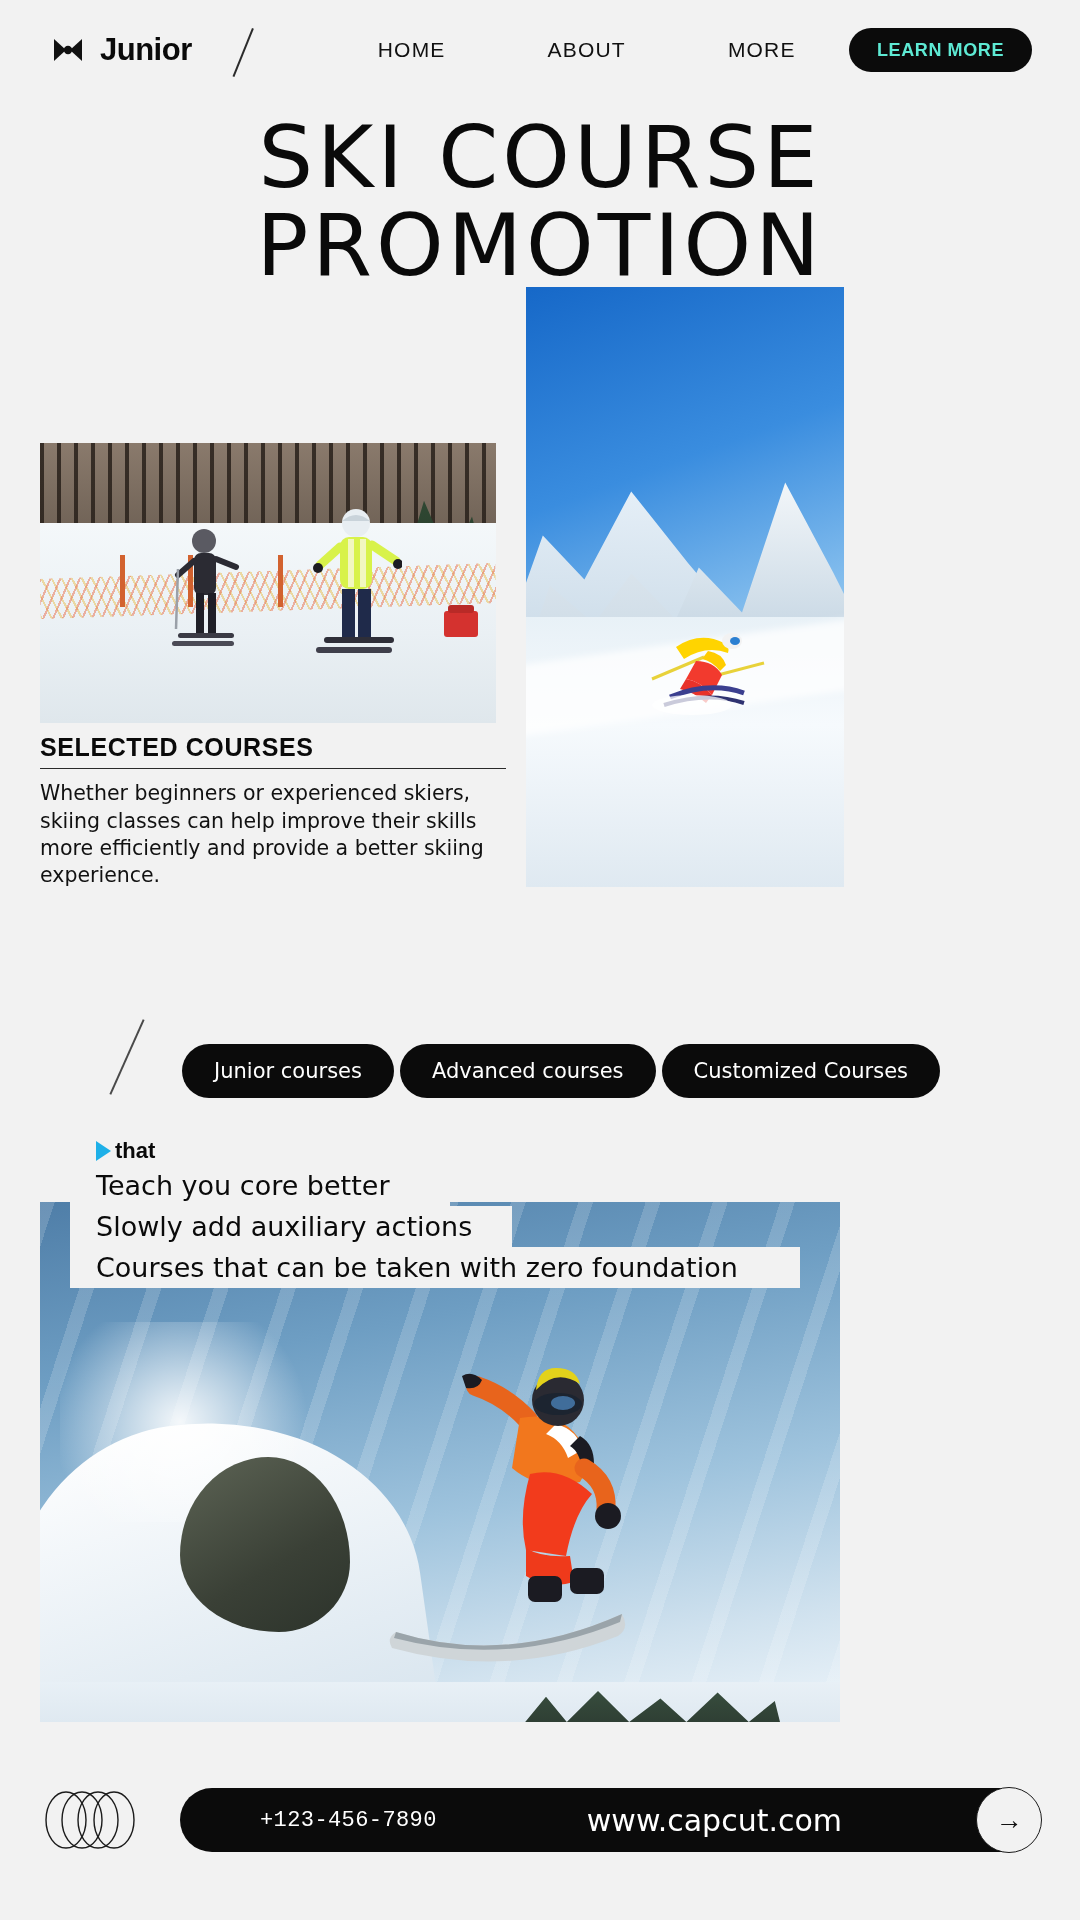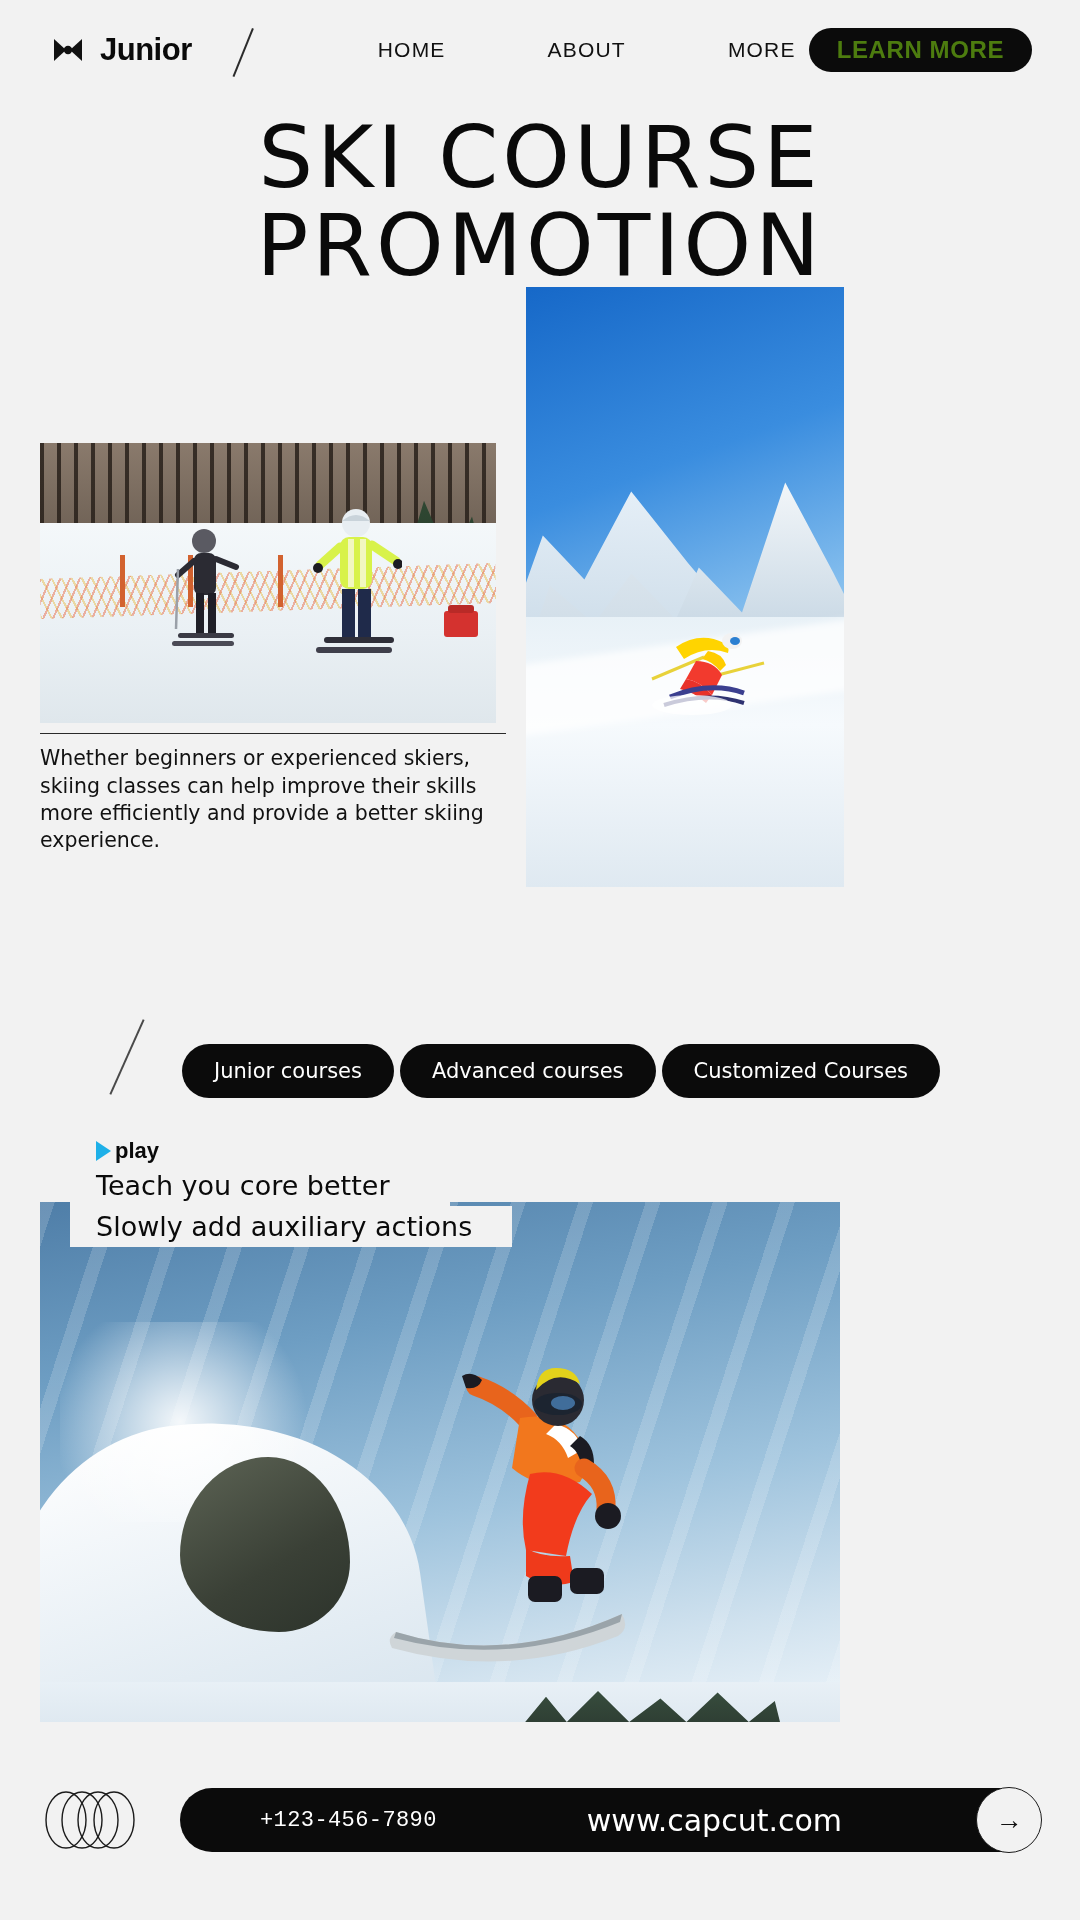--- a/index.html
+++ b/index.html
@@ -59,26 +59,26 @@
   .nav-item {
     font-size: 21px;
     letter-spacing: 1.2px;
     color: #111;
     cursor: pointer;
     margin-left: 46px;
   }
   .learn-more {
     margin-left: auto;
     background: #0b0b0b;
-    color: #4d7c0f;
+    color: #5eead4;
     border: none;
     border-radius: 40px;
     height: 44px;
     padding: 0 28px;
-    font-size: 24px;
+    font-size: 18px;
     font-weight: bold;
     letter-spacing: 0.6px;
     font-family: "Liberation Sans", sans-serif;
     cursor: pointer;
   }
 
   
   .title {
     margin: 14px 0 0 0;
     text-align: center;
@@ -481,20 +481,21 @@
       <circle cx="6" cy="63" r="5" fill="#1c1c22"></circle>
       <circle cx="86" cy="59" r="5" fill="#1c1c22"></circle>
       <rect x="30" y="84" width="13" height="48" fill="#1f2a4a"></rect>
       <rect x="46" y="84" width="13" height="48" fill="#1f2a4a"></rect>
       <rect x="12" y="132" width="70" height="6" rx="3" fill="#2e2e38"></rect>
       <rect x="4" y="142" width="76" height="6" rx="3" fill="#3f3f4b"></rect>
     </svg>
   </div>
 
   <div class="sc">
+    <div class="sc-title">SELECTED COURSES</div>
     <div class="sc-rule"></div>
     <div class="sc-body">Whether beginners or experienced skiers, skiing classes can help improve their skills more efficiently and provide a better skiing experience.</div>
   </div>
 </div>
 
 <div class="pill-row">
   <div class="pill-slash"></div>
   <div class="pills">
     <div class="pill">Junior courses</div>
     <div class="pill">Advanced courses</div>
@@ -532,26 +533,27 @@
     <rect x="148" y="244" width="34" height="26" rx="7" fill="#1b1b22"></rect>
     <rect x="190" y="236" width="34" height="26" rx="7" fill="#1b1b22"></rect>
 
     <path d="M16 300 q110 34 226 -18 q8 14 -4 22 q-110 44 -226 12 q-6 -10 4 -16 z" fill="#cfd5d8"></path>
     <path d="M16 300 q110 34 226 -18 l-2 8 q-112 46 -226 16 z" fill="#9aa4aa"></path>
   </svg>
 </div>
 
 <div class="play-wrap">
   <span class="play-tri"></span>
-  <span class="play-label">play</span>
+  <span class="play-label">that</span>
 </div>
 
 <div class="feature-lines">
   <span class="fl-row"><span class="fl fl1">Teach you core better</span></span>
   <span class="fl-row"><span class="fl fl2">Slowly add auxiliary actions</span></span>
+  <span class="fl-row"><span class="fl fl3">Courses that can be taken with zero foundation</span></span>
 </div>
 
 <div class="footer">
   <svg class="rings" viewBox="0 0 108 64">
     <ellipse cx="26" cy="32" rx="20" ry="28" fill="none" stroke="#1b1b1b" stroke-width="1.4"></ellipse>
     <ellipse cx="42" cy="32" rx="20" ry="28" fill="none" stroke="#1b1b1b" stroke-width="1.4"></ellipse>
     <ellipse cx="58" cy="32" rx="20" ry="28" fill="none" stroke="#1b1b1b" stroke-width="1.4"></ellipse>
     <ellipse cx="74" cy="32" rx="20" ry="28" fill="none" stroke="#1b1b1b" stroke-width="1.4"></ellipse>
   </svg>
 

